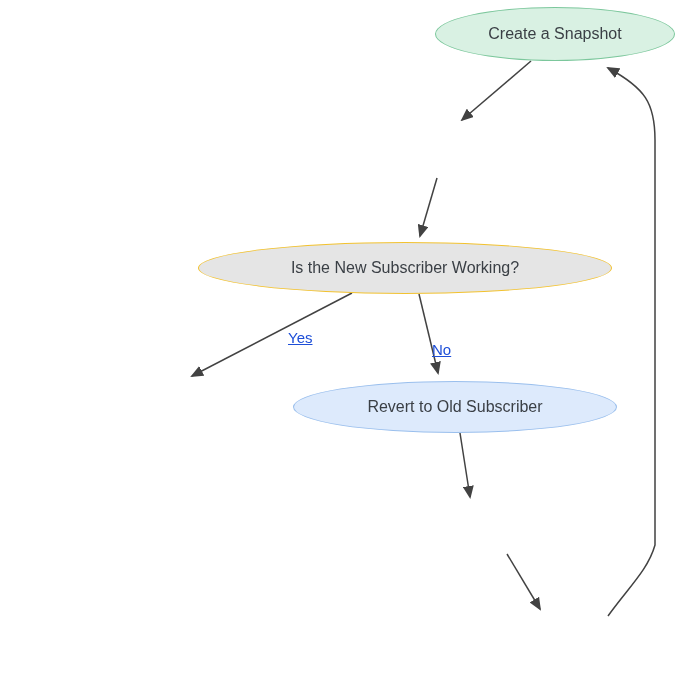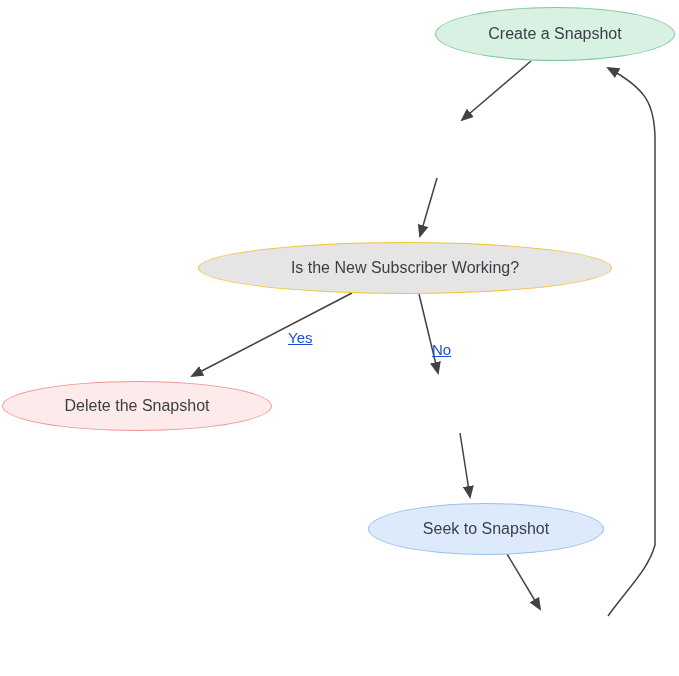--- a/index.html
+++ b/index.html
@@ -56,26 +56,23 @@
 
   <div class="node node-green" style="left:435px;top:7px;width:240px;height:54px;">
     <span>Create a Snapshot</span>
   </div>
 
 
   <div class="node node-yellow" style="left:198px;top:242px;width:414px;height:52px;">
     <span>Is the New Subscriber Working?</span>
   </div>
 
-  <div class="node node-red" style="left:2px;top:381px;width:270px;height:50px;">
-    <span>Delete the Snapshot</span>
+
+  <div class="node node-blue" style="left:293px;top:381px;width:324px;height:52px;">
+    <span>Revert to Old Subscriber</span>
   </div>
 
-
-  <div class="node node-blue" style="left:368px;top:503px;width:236px;height:52px;">
-    <span>Seek to Snapshot</span>
-  </div>
 
 
   <div class="edge-label" style="left:288px;top:329px;">Yes</div>
   <div class="edge-label" style="left:432px;top:341px;">No</div>
 
 </div>
 
 </body></html>

